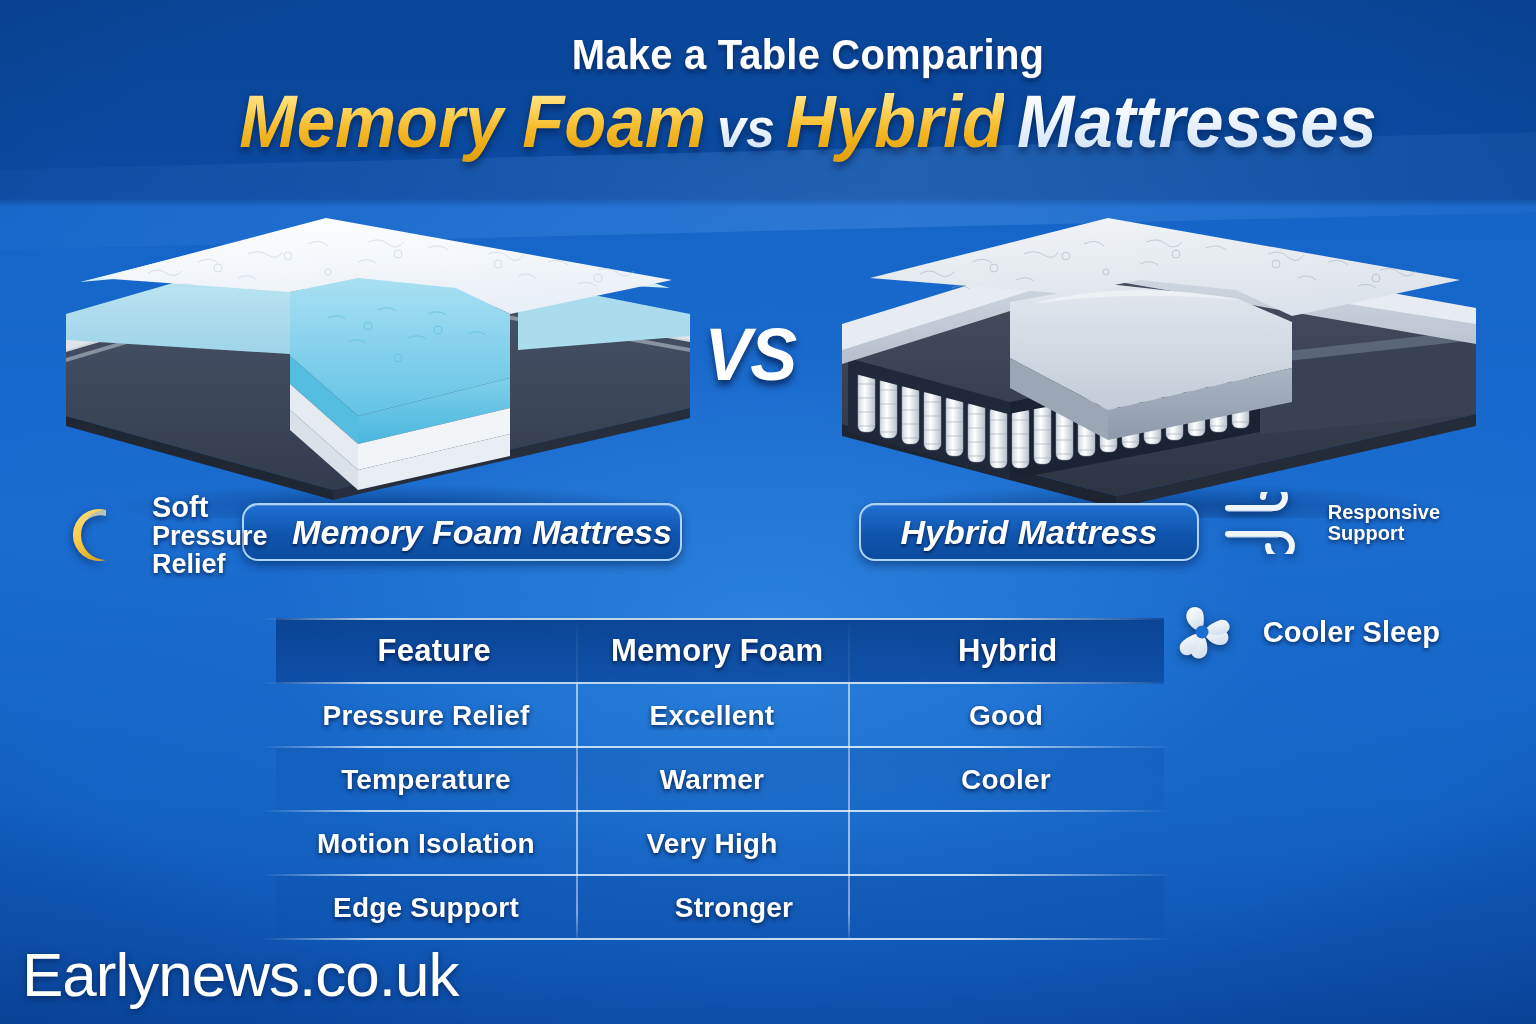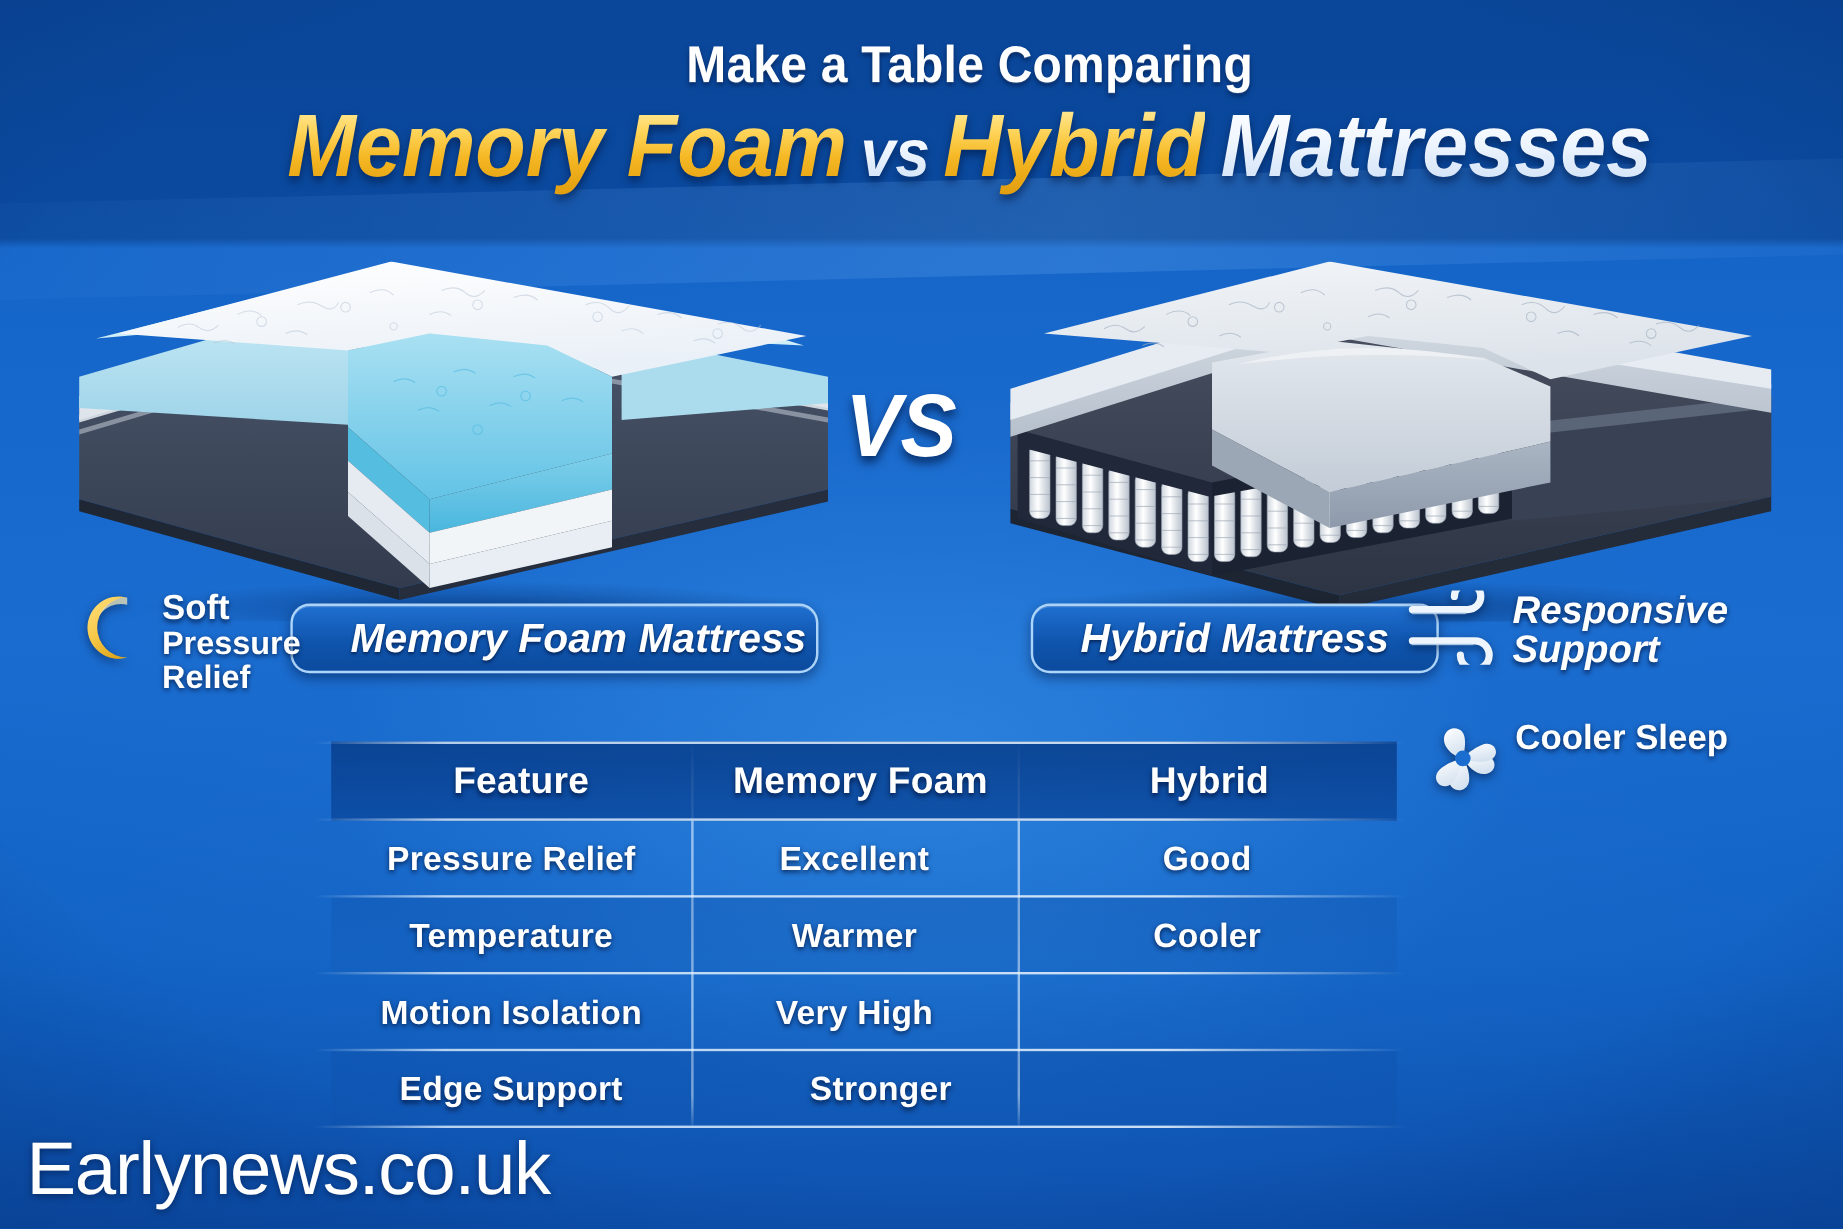--- a/index.html
+++ b/index.html
@@ -80,33 +80,33 @@
     display:flex; align-items:center; justify-content:center;
     color:#fff; font-weight:bold; font-style:italic;
     font-family:"Liberation Sans Narrow","Liberation Sans", sans-serif;
     text-shadow:0 2px 3px rgba(0,15,50,.7);
     white-space:nowrap;
   }
   #badge-mf{ left:242px; top:503px; width:440px; height:58px; font-size:34px;padding-left:40px;}
   #badge-hy{ left:832px; top:503px; width:340px; height:58px; font-size:34px;margin-left:27px;}
 
   
-  .callout{ position:absolute; display:flex; align-items:flex-start; gap:11px; z-index:8;}
+  .callout{ position:absolute; display:flex; align-items:center; gap:28px; z-index:8;}
   .callout .txt{
     color:#fff; font-weight:bold; line-height:1.04;
     font-family:"Liberation Sans Narrow","Liberation Sans", sans-serif;
     text-shadow:0 2px 4px rgba(0,18,55,.75);
   }
   #c-soft{ left:62px; top:492px; }
   #c-soft .txt{ font-size:27px; }
   #c-soft .txt .l1{ font-size:29px; display:block;}
   #c-heat{ left:62px; top:592px; }
   #c-heat .txt{ font-size:29px; }
   #c-resp{ right:96px; top:492px; flex-direction:row; }
-  #c-resp .txt{ font-size:32px;font-style:italic; }
+  #c-resp .txt{ font-size:20px; }
   #c-cool{ right:96px; top:600px; }
   #c-cool .txt{ font-size:29px; }
   .icon-box{ flex:0 0 auto; display:block; filter:drop-shadow(0 3px 4px rgba(0,18,55,.55)); }
 
   
   #table{
     position:absolute; left:276px; top:618px; width:888px; z-index:7;
   }
   #table .row{ display:flex; position:relative; }
   #table .cell{

